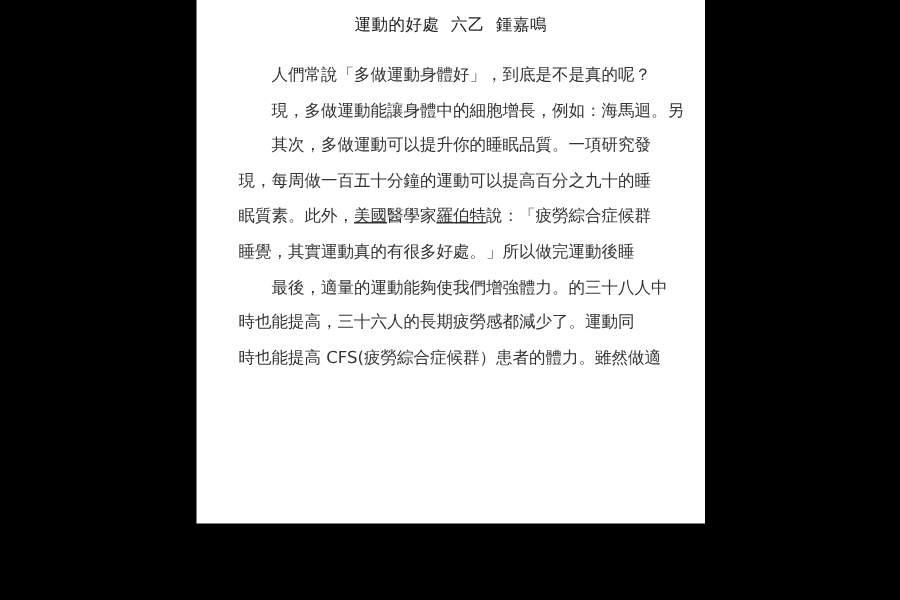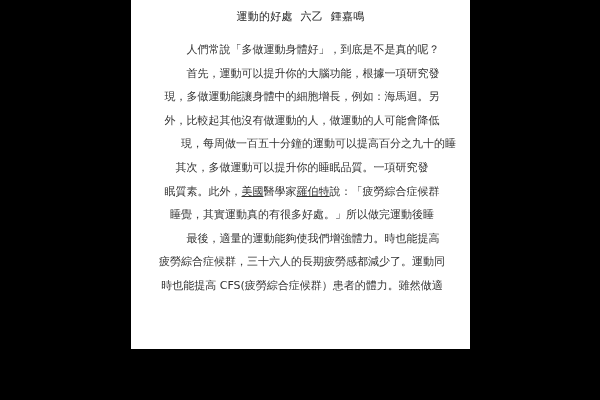--- a/index.html
+++ b/index.html
@@ -28,48 +28,46 @@
     .body {
       position: absolute;
       top: 38px;
       left: 28px;
       width: 286px;
       font-size: 11px;
       line-height: 23.6px;
       color: #333;
     }
     .para { text-indent: 22px; }
-    .line { display: block; white-space: nowrap; text-align: center; }
+    .line { display: block; white-space: nowrap; }
     .para .line + .line { text-indent: 0; }
     .ul { text-decoration: underline; }
   </style>
 </head>
 <body>
 
 <div class="page">
   <div class="title">運動的好處  六乙  鍾嘉鳴</div>
 
   <div class="body">
     <div class="para">
       <span class="line">人們常說「多做運動身體好」，到底是不是真的呢？</span>
     </div>
 
     <div class="para">
-      <span class="line">首先，運動可以提升你的大腦功能，根據一項研究發</span>
       <span class="line">現，多做運動能讓身體中的細胞增長，例如：海馬迴。另</span>
-      <span class="line">外，比較起其他沒有做運動的人，做運動的人可能會降低</span>
     </div>
 
     <div class="para">
+      <span class="line">其次，多做運動可以提升你的睡眠品質。一項研究發</span>
       <span class="line">現，每周做一百五十分鐘的運動可以提高百分之九十的睡</span>
-      <span class="line">其次，多做運動可以提升你的睡眠品質。一項研究發</span>
       <span class="line"><span>眠質素。此外，</span><span class="ul">美國</span><span>醫學家</span><span class="ul">羅伯特</span><span>說：「疲勞綜合症候群</span></span>
       <span class="line">睡覺，其實運動真的有很多好處。」所以做完運動後睡</span>
     </div>
 
     <div class="para">
-      <span class="line">最後，適量的運動能夠使我們增強體力。時也能提高</span>
-      <span class="line">疲勞綜合症候群，三十六人的長期疲勞感都減少了。運動同</span>
+      <span class="line">最後，適量的運動能夠使我們增強體力。的三十八人中</span>
+      <span class="line">時也能提高，三十六人的長期疲勞感都減少了。運動同</span>
       <span class="line">時也能提高 CFS(疲勞綜合症候群）患者的體力。雖然做適</span>
 
     </div>
   </div>
 </div>
 
 </body></html>

